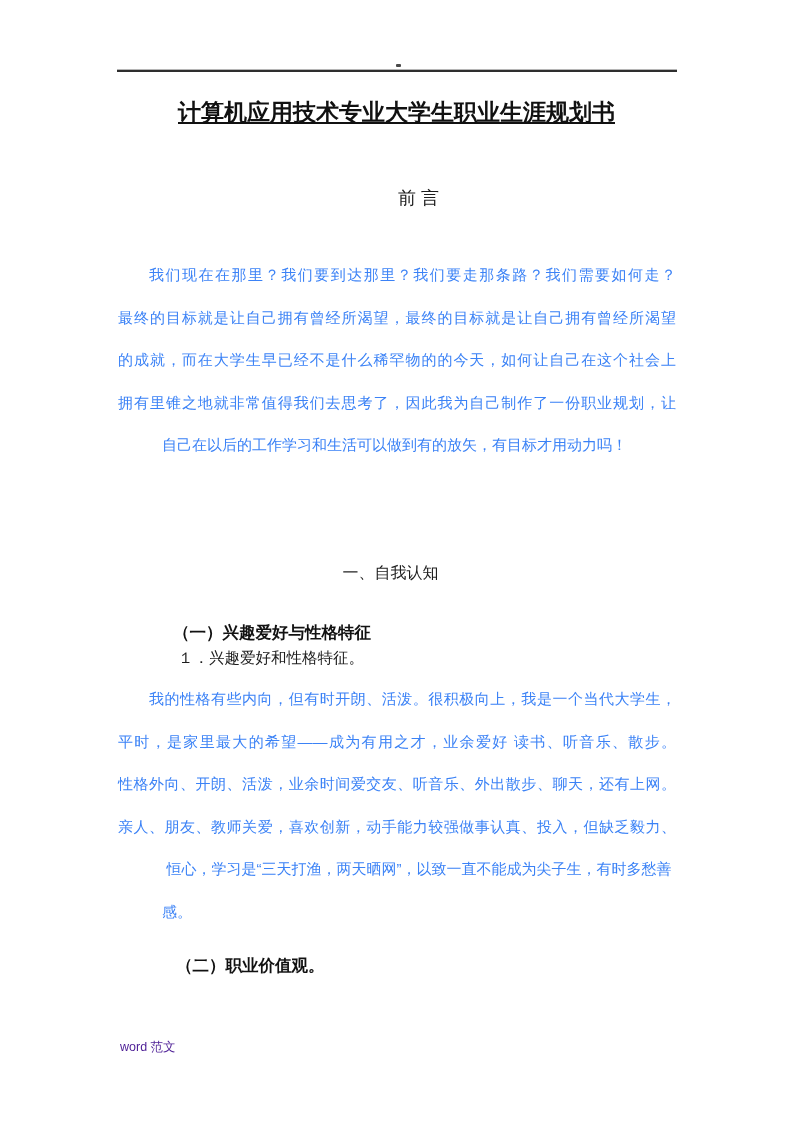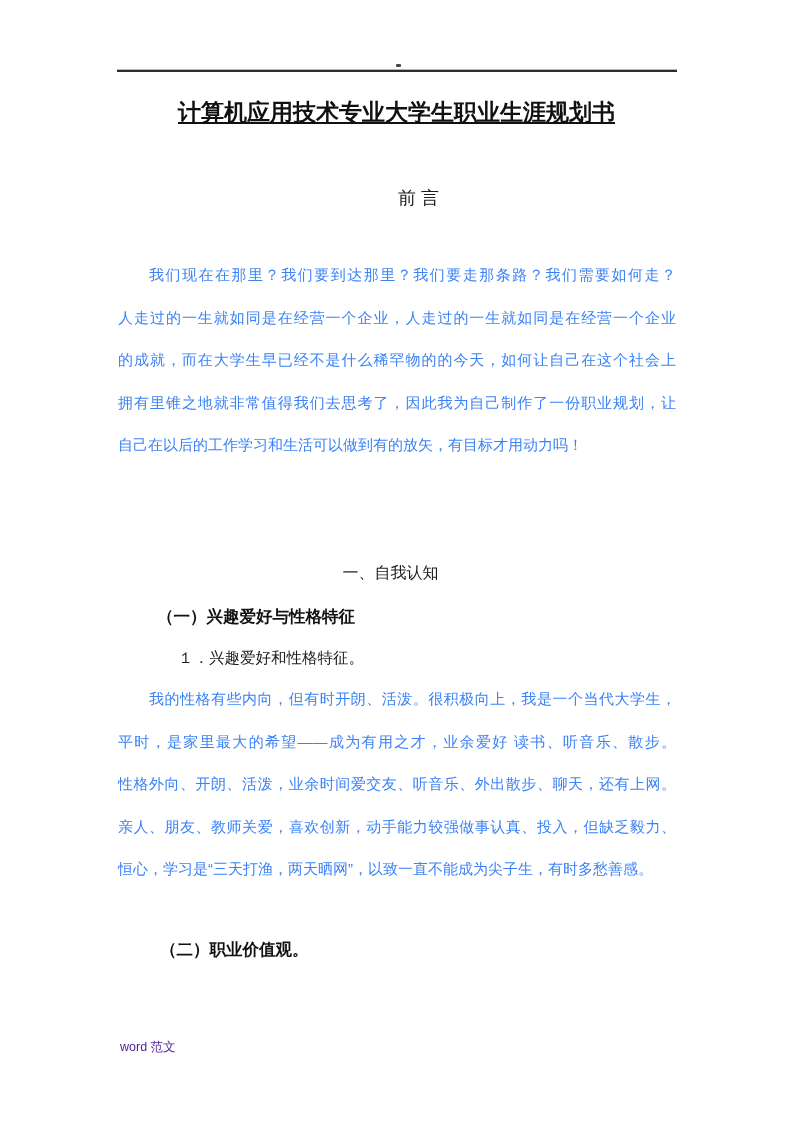--- a/index.html
+++ b/index.html
@@ -70,20 +70,21 @@
     line-height: 42.5px;
     color: #3b82f6;
   }
   .para .line {
     text-align: justify;
     text-align-last: justify;
   }
   .para .line.no-justify {
     text-align: center;
     text-align-last: left;
+    margin-left: 44px;
   }
   .para .line.indent {
     padding-left: 31px;
   }
   .preface-para { top: 254px; }
   .personality-para { top: 678px; }
   .values-para { top: 970px; }
   .section-heading {
     position: absolute;
     top: 563px;
@@ -91,21 +92,21 @@
     width: 100%;
     margin: 0;
     text-align: center;
     font-size: 16px;
     font-weight: normal;
     line-height: 1.3;
     transform: translateX(-6px);
   }
   .sub-heading {
     position: absolute;
-    margin: 0;
+    margin: 16px;
     font-size: 16.5px;
     font-weight: bold;
     line-height: 1.3;
     color: #111111;
   }
   .sub-heading.sub1 { top: 606px; left: 157px; }
   .sub-heading.sub2 { top: 939px; left: 160px; }
   .numbered-item {
     position: absolute;
     top: 648px;
@@ -129,21 +130,21 @@
 
   <div class="header-mark"></div>
   <div class="header-rule"></div>
 
   <h1 class="doc-title">计算机应用技术专业大学生职业生涯规划书</h1>
 
   <h2 class="preface-heading">前 言</h2>
 
   <div class="para preface-para">
       <div class="line indent">我们现在在那里？我们要到达那里？我们要走那条路？我们需要如何走？</div>
-      <div class="line">人走过的一生就如同是在经营一个企业，人走过的一生就如同是在经营一个企业</div>
+      <div class="line">最终的目标就是让自己拥有曾经所渴望，最终的目标就是让自己拥有曾经所渴望</div>
       <div class="line">的成就，而在大学生早已经不是什么稀罕物的的今天，如何让自己在这个社会上</div>
       <div class="line">拥有里锥之地就非常值得我们去思考了，因此我为自己制作了一份职业规划，让</div>
       <div class="line no-justify">自己在以后的工作学习和生活可以做到有的放矢，有目标才用动力吗！</div>
     </div>
 
   <h3 class="section-heading">一、自我认知</h3>
 
   <h4 class="sub-heading sub1">（一）兴趣爱好与性格特征</h4>
 
   <div class="numbered-item">１．兴趣爱好和性格特征。</div>

